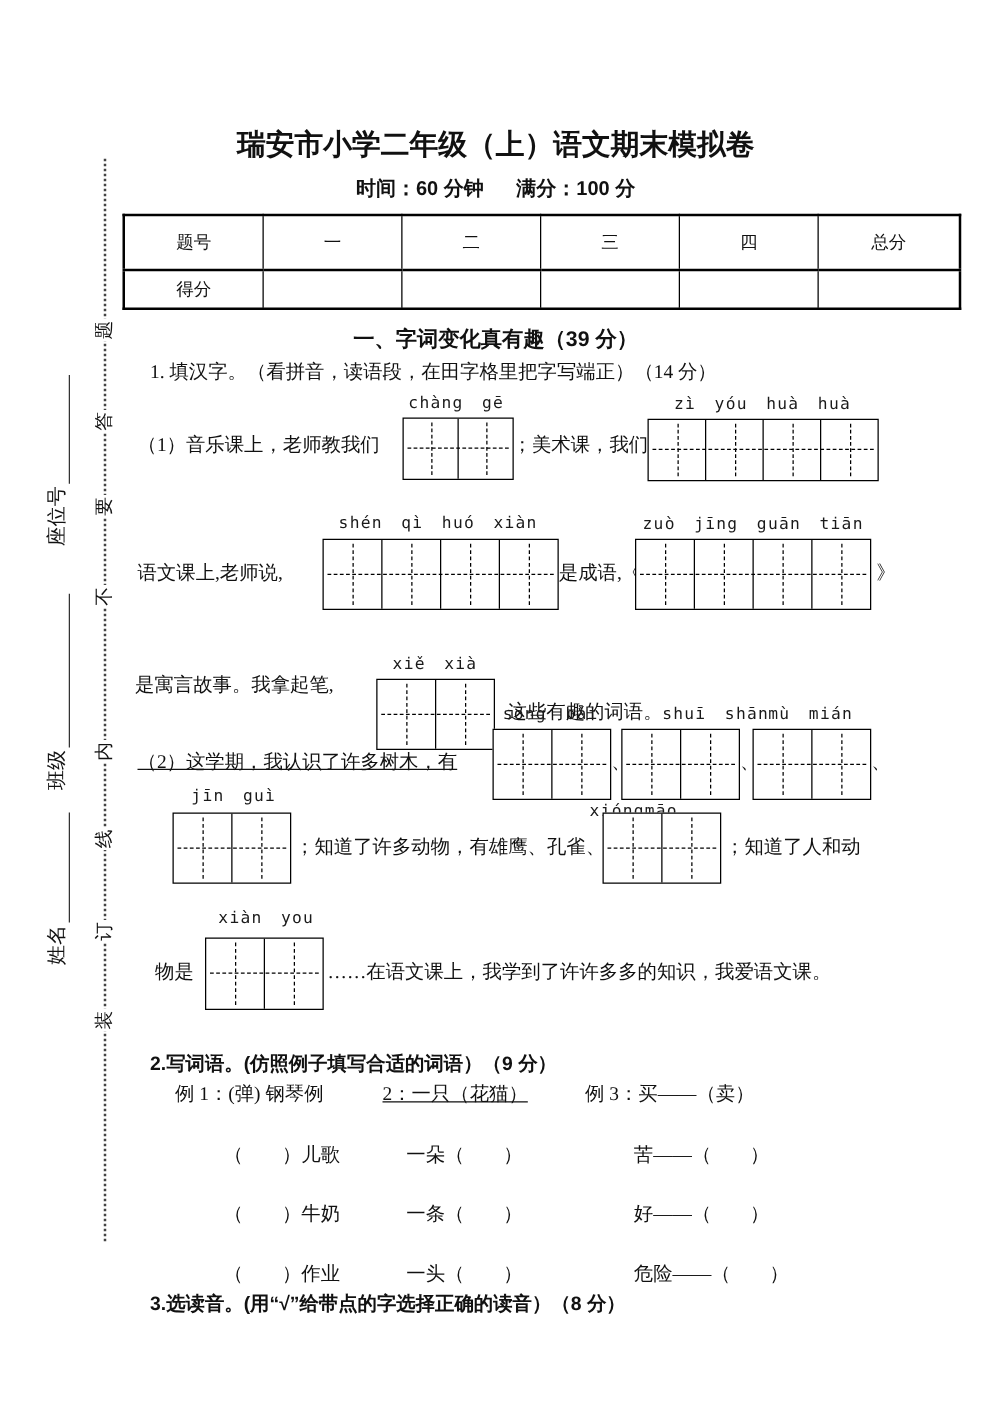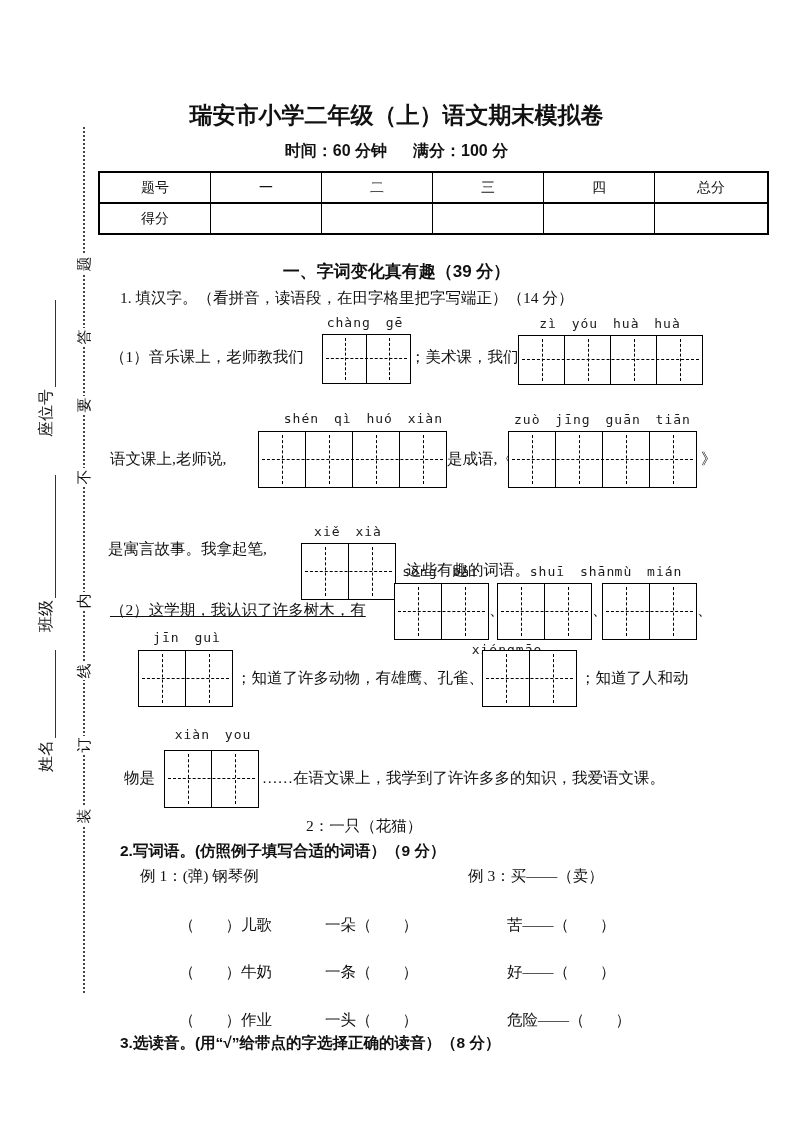--- a/index.html
+++ b/index.html
@@ -64,21 +64,21 @@
     <span class="blank"></span>
   </div>
 
   <div class="abs center hs" style="top:100px;font-size:23px;">瑞安市小学二年级（上）语文期末模拟卷</div>
   <div class="abs center hs" style="top:141px;font-size:16px;">
     <span>时间：60 分钟</span><span style="display:inline-block;width:26px;"></span><span>满分：100 分</span>
   </div>
 
   <table class="score abs" style="left:98px;top:171px;width:650px;">
     <tbody>
-        <tr class="hd" style="height:31px;">
+        <tr class="hd" style="height:44px;">
       <td style="width:108px;">题号</td>
       <td style="width:108px;">一</td>
       <td style="width:108px;">二</td>
       <td style="width:108px;">三</td>
       <td style="width:108px;">四</td>
       <td style="width:110px;">总分</td>
     </tr>
     <tr style="height:31px;">
       <td>得分</td>
       <td></td>
@@ -101,21 +101,21 @@
   <div class="abs t" style="left:110px;top:347px;">（1）音乐课上，老师教我们</div>
   <div class="abs t" style="left:410px;top:347px;">；美术课，我们</div>
   <div class="abs pinyin" style="left:518px;top:316px;width:184px;">zì yóu huà huà</div>
   <div class="grid" style="left:518px;top:335px;height:48px;">
       <div class="cell w45"></div>
       <div class="cell w45"></div>
       <div class="cell w45"></div>
       <div class="cell w45"></div>
     </div>
 
-  <div class="abs pinyin" style="left:258px;top:411px;width:185px;text-align:right;">shén qì huó xiàn</div>
+  <div class="abs pinyin" style="left:258px;top:411px;width:185px;">shén qì huó xiàn</div>
   <div class="grid" style="left:258px;top:431px;height:55px;">
       <div class="cell w46"></div>
       <div class="cell w46"></div>
       <div class="cell w46"></div>
       <div class="cell w46"></div>
     </div>
   <div class="abs t" style="left:110px;top:449px;">语文课上,老师说,</div>
   <div class="abs t" style="left:447px;top:449px;">是成语,《</div>
   <div class="abs pinyin" style="left:508px;top:412px;width:189px;">zuò jīng guān tiān</div>
   <div class="grid" style="left:508px;top:431px;height:55px;">
@@ -170,21 +170,21 @@
   <div class="abs pinyin" style="left:166px;top:727px;width:94px;">xiàn you</div>
   <div class="grid" style="left:164px;top:750px;height:56px;">
       <div class="cell w46"></div>
       <div class="cell w46"></div>
     </div>
   <div class="abs t" style="left:124px;top:768px;">物是</div>
   <div class="abs t" style="left:262px;top:768px;">……在语文课上，我学到了许许多多的知识，我爱语文课。</div>
 
   <div class="abs hs" style="left:120px;top:841px;font-size:15.5px;">2.写词语。(仿照例子填写合适的词语）（9 分）</div>
   <div class="abs t" style="left:140px;top:866px;">例 1：(弹) 钢琴例</div>
-  <div class="abs t" style="left:306px;top:816px;">2：一只（花猫）</div>
+  <div class="abs t" style="left:306px;top:866px;text-decoration:underline;">2：一只（花猫）</div>
   <div class="abs t" style="left:468px;top:866px;">例 3：买——（卖）</div>
 
   <div class="abs t" style="left:179px;top:915px;">（　　）儿歌</div>
   <div class="abs t" style="left:325px;top:915px;">一朵（　　）</div>
   <div class="abs t" style="left:507px;top:915px;">苦——（　　）</div>
 
   <div class="abs t" style="left:179px;top:962px;text-align:right;">（　　）牛奶</div>
   <div class="abs t" style="left:325px;top:962px;">一条（　　）</div>
   <div class="abs t" style="left:507px;top:962px;">好——（　　）</div>
 

